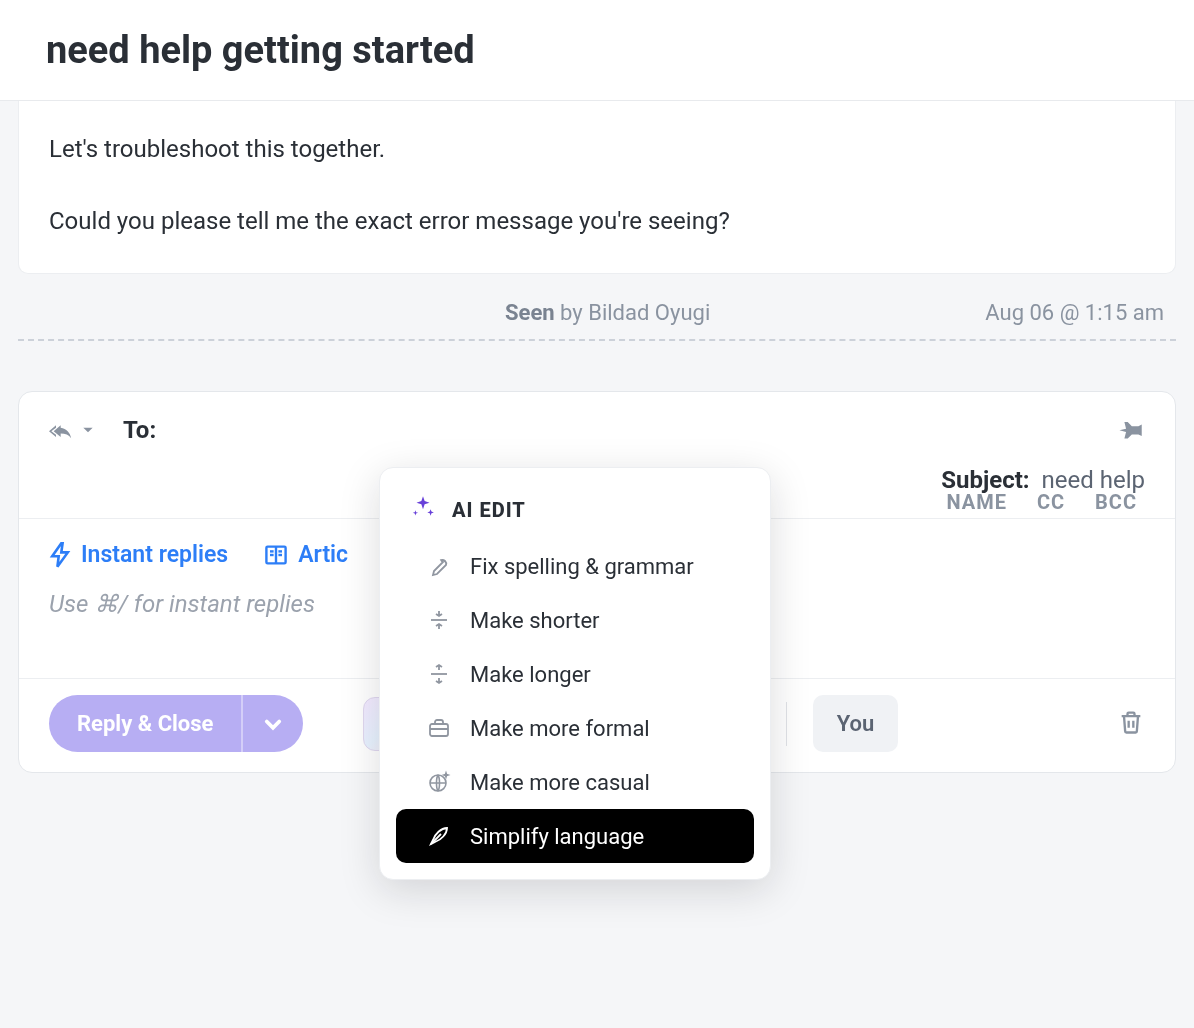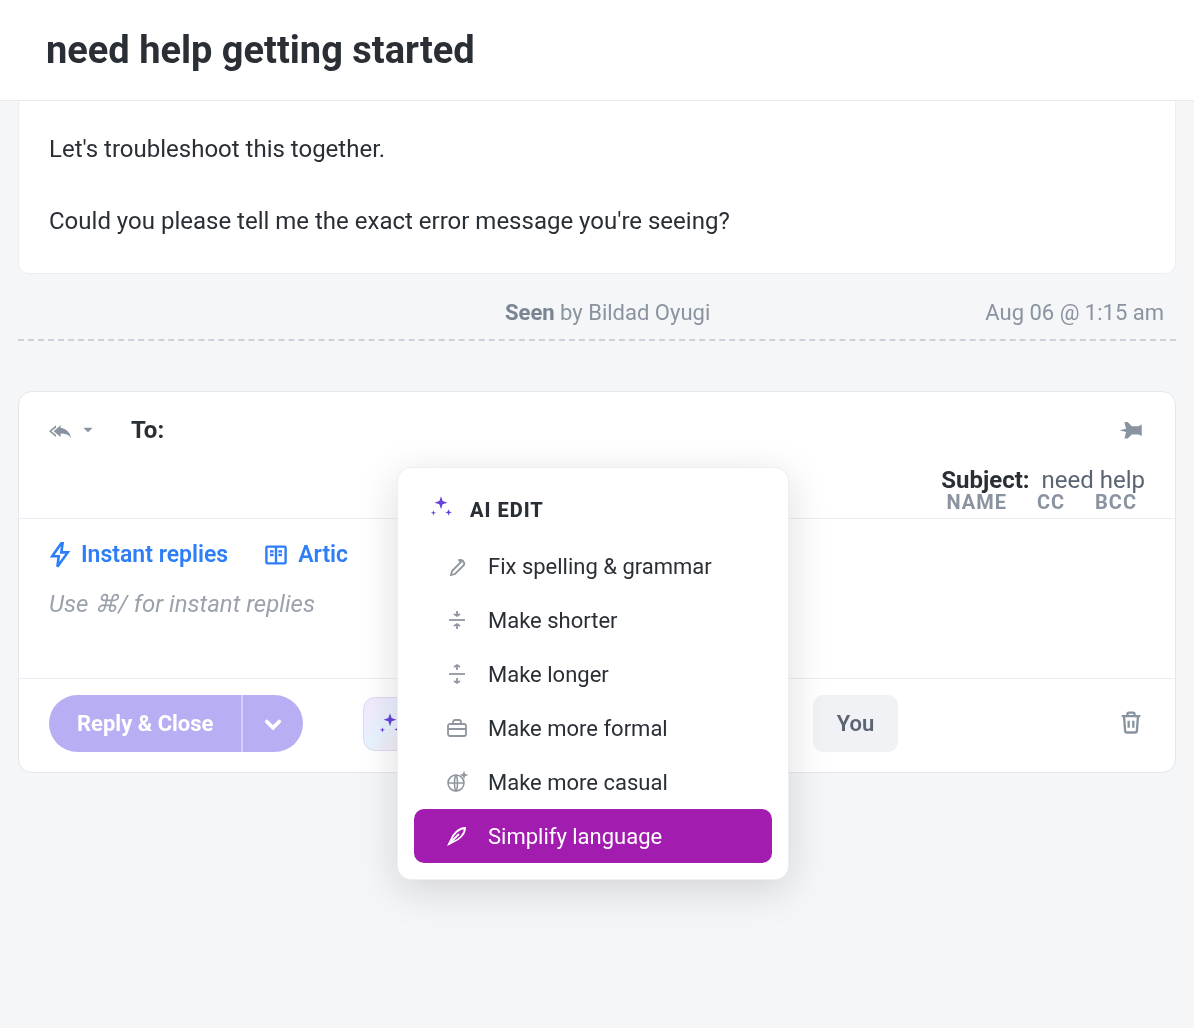--- a/index.html
+++ b/index.html
@@ -69,21 +69,21 @@
       border-radius: 14px;
       border: 1px solid #e4e7eb;
       position: relative;
     }
     .reply-header {
       padding: 24px 30px 0 30px;
     }
     .to-row {
       display: flex;
       align-items: center;
-      gap: 36px;
+      gap: 28px;
       margin-bottom: 22px;
     }
     .reply-type-icon {
       display: flex;
       align-items: center;
       gap: 4px;
       color: #8a93a0;
       cursor: pointer;
     }
     .to-label, .subject-label {
@@ -244,21 +244,21 @@
       flex: 1;
     }
     .trash-icon {
       color: #8a93a0;
       cursor: pointer;
     }
 
     
     .ai-popover {
       position: absolute;
-      left: 378px;
+      left: 360px;
       top: 75px;
       width: 392px;
       background: #fff;
       border-radius: 14px;
       box-shadow: 0 10px 40px rgba(20,20,30,0.15);
       border: 1px solid #eceef1;
       padding: 16px 0;
       z-index: 100;
     }
     .ai-popover-header {
@@ -287,21 +287,21 @@
     }
     .ai-option .opt-icon {
       width: 26px;
       height: 26px;
       display: flex;
       align-items: center;
       justify-content: center;
       color: #9096a0;
     }
     .ai-option.selected {
-      background: #a21caf;
+      background: #000000;
       color: #fff;
     }
     .ai-option.selected .opt-icon {
       color: #fff;
     }
   </style>
 </head>
 <body>
 
 <div class="header">

